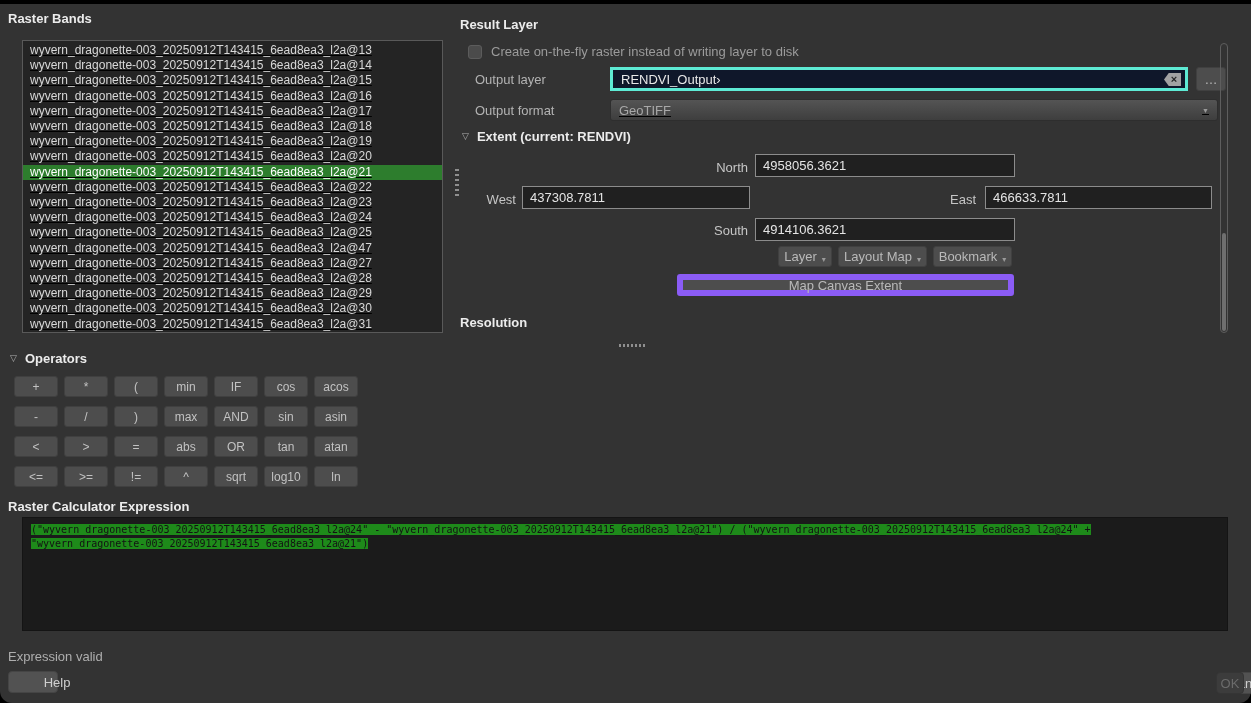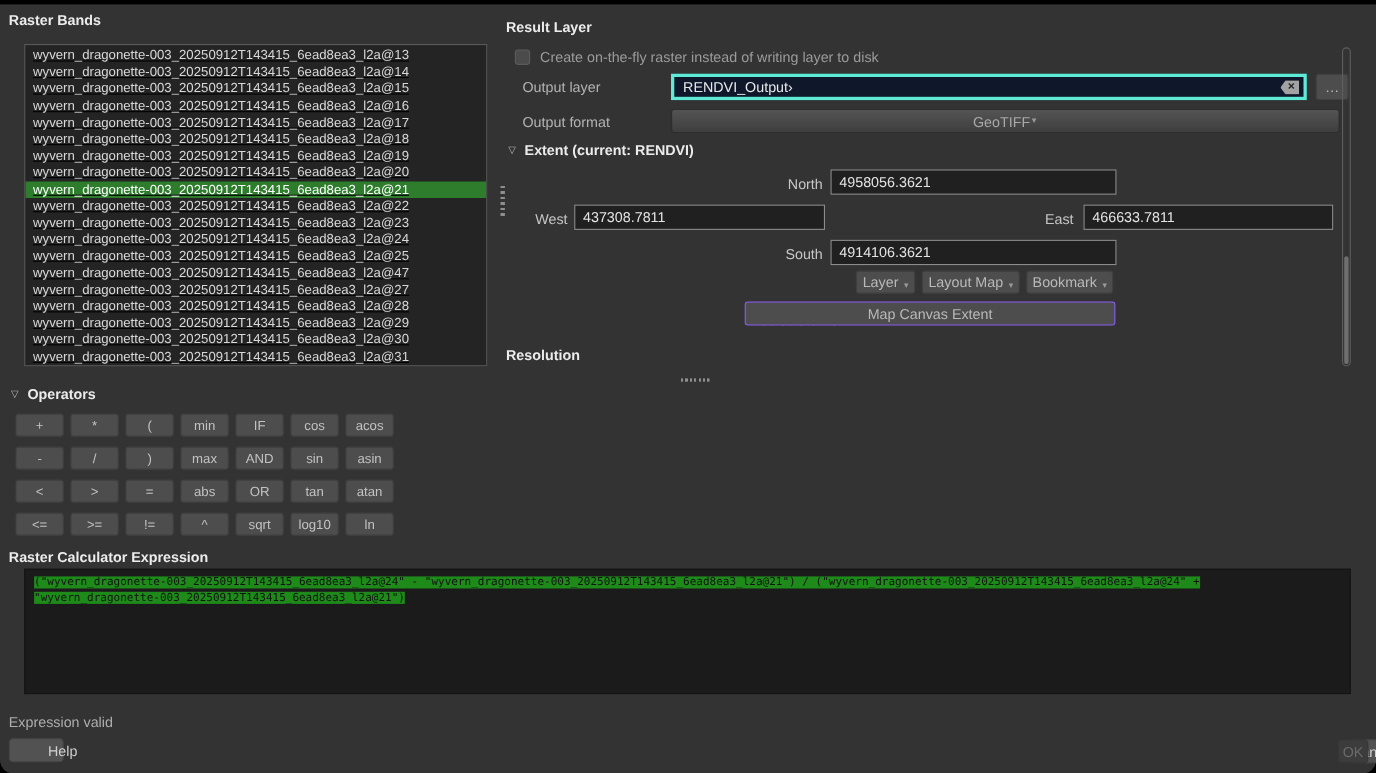--- a/index.html
+++ b/index.html
@@ -42,36 +42,36 @@
   .clear-icon{position:absolute;right:7px;top:6px;width:17px;height:13px;background:#a2a2a2;
     clip-path:polygon(0 50%,28% 0,100% 0,100% 100%,28% 100%);
     display:flex;align-items:center;justify-content:center;padding-left:3px;box-sizing:border-box;}
   .clear-x{color:#262626;font-size:11px;font-weight:bold;line-height:1;}
   #browse-btn{position:absolute;left:1196px;top:67px;width:30px;height:24px;background:#4d4d4d;
     border:1px solid #404040;border-radius:3px;color:#b9b9b9;font-size:13px;
     display:flex;align-items:center;justify-content:center;font-family:inherit;padding:0;}
 
   #of-combo{position:absolute;left:610px;top:99px;width:608px;height:22px;
     background:linear-gradient(#545454,#3e3e3e);border:1px solid #2e2e2e;border-radius:3px;
-    box-sizing:border-box;display:flex;align-items:center;justify-content:center;
-    padding:0 8px;}
+    box-sizing:border-box;display:flex;align-items:center;justify-content:space-between;
+    padding:0 8px;text-decoration:underline;}
   .combo-text{font-size:13px;color:#a8a8a8;}
   .combo-arrow{font-size:7px;color:#9a9a9a;}
 
   .ext-input{position:absolute;background:#202020;border:1px solid #8c8c8c;color:#e4e4e4;
     font-size:13px;padding:0 7px;box-sizing:border-box;font-family:inherit;outline:none;height:23px;}
   .ext-label{position:absolute;font-size:13px;color:#c6c6c6;text-align:right;white-space:nowrap;}
 
   .dd-btn{position:absolute;height:21px;background:#4d4d4d;border:1px solid #404040;
     border-radius:3px;color:#b9b9b9;font-size:13px;display:flex;align-items:center;
     justify-content:center;gap:5px;padding:0;font-family:inherit;}
   .dd-arrow{font-size:8px;color:#9a9a9a;margin-top:5px;}
 
   #mce-btn{position:absolute;left:677px;top:274px;width:337px;height:22px;background:#4d4d4d;
-    border:1px solid #8b5cf6;border-radius:3px;color:#b9b9b9;font-size:13px;
+    border:6px solid #8b5cf6;border-radius:3px;color:#b9b9b9;font-size:13px;
     display:flex;align-items:center;justify-content:center;font-family:inherit;padding:0;}
 
   #dots-h{position:absolute;left:619px;top:344px;width:26px;height:3px;
     background:repeating-linear-gradient(90deg,#8f8f8f 0 2px,transparent 2px 4px);}
   #dots-v{position:absolute;left:455px;top:169px;width:4px;height:28px;
     background:repeating-linear-gradient(#8f8f8f 0 2px,transparent 2px 5px);}
 
   #scrollbar{position:absolute;left:1220px;top:43px;width:8px;height:290px;
     border:1px solid #5e5e5e;border-radius:4px;box-sizing:border-box;}
   #scroll-thumb{position:absolute;left:1px;right:1px;bottom:1px;height:98px;

